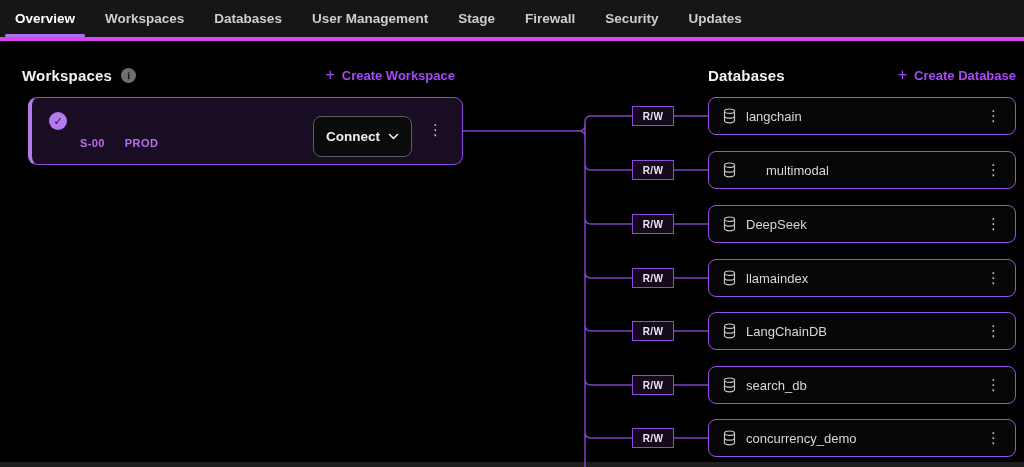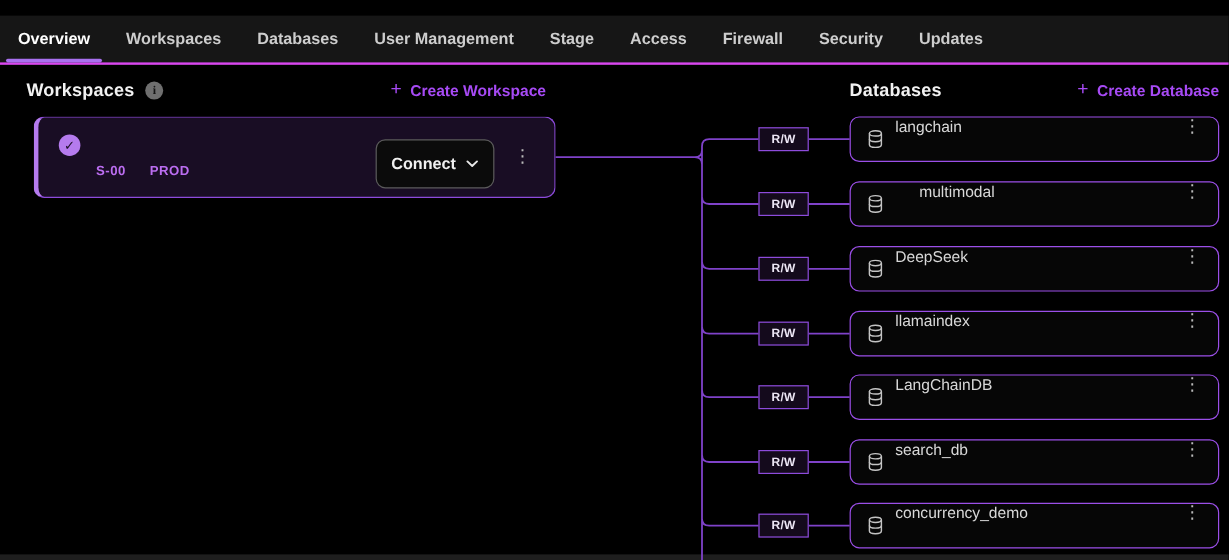--- a/index.html
+++ b/index.html
@@ -2,21 +2,21 @@
 <html><head>
 <meta charset="utf-8">
 <style>
   * { margin: 0; padding: 0; box-sizing: border-box; }
   html, body { width: 1024px; height: 467px; background: #000; overflow: hidden;
     font-family: "Liberation Sans", "DejaVu Sans", sans-serif; }
   .stage { position: relative; width: 1024px; height: 467px; background: #000; }
 
   
   .topnav { position: absolute; top: 0; left: 0; width: 1024px; height: 41px;
-    background: #161616; border-bottom: 2px solid #d946ef; display: flex; align-items: stretch; margin-top: 13px; }
+    background: #161616; border-bottom: 4px solid #d946ef; display: flex; align-items: stretch; }
   .tab { position: relative; display: flex; align-items: center; padding: 0 15px;
     font-size: 13.5px; font-weight: 600; color: #cdcdcd; cursor: pointer; white-space: nowrap; }
   .tab.active { color: #ffffff; font-weight: 700; }
   .tab .underline { position: absolute; left: 5px; right: 5px; bottom: 0; height: 3px;
     background: #a970f0; border-radius: 2px; }
 
   
   .sect-head { position: absolute; top: 62px; height: 26px; display: flex;
     align-items: center; justify-content: space-between; z-index: 3; }
   .sect-head.ws { left: 22px; width: 433px; }
@@ -47,21 +47,21 @@
     background: #0b0b0b; border: 1px solid #5c5c5c; border-radius: 8px; display: flex;
     align-items: center; gap: 8px; color: #f0f0f0; font-size: 13.5px; font-weight: 700;
     cursor: pointer; }
   .kebab { color: #b9b9b9; font-size: 15px; line-height: 1; cursor: pointer;
     font-family: "DejaVu Sans", sans-serif; }
   .ws-card .kebab { position: absolute; right: 19px; top: 25px; }
 
   
   .db-card { position: absolute; left: 708px; width: 308px; height: 38px;
     background: #060606; border: 1.5px solid #9b4fe8; border-radius: 8px;
-    display: flex; padding: 0 14px; z-index: 2; }
+    display: flex; align-items: center; padding: 0 14px; z-index: 2; }
   .db-icon { display: flex; align-items: center; }
   .db-name { margin-left: 10px; font-size: 13px; color: #d8d8d8; }
   .db-card .kebab { margin-left: auto; }
 
   
   .rw-badge { position: absolute; left: 632px; width: 42px; height: 20px;
     background: #140a1c; border: 1.5px solid #8d4bdb; border-radius: 0;
     color: #ece6f4; font-size: 10px; font-weight: 700; display: flex;
     align-items: center; justify-content: center; z-index: 2; letter-spacing: 0.3px; }
 
@@ -83,23 +83,20 @@
           <span>Workspaces</span>
         </div>
         <div class="tab">
           <span>Databases</span>
         </div>
         <div class="tab">
           <span>User Management</span>
         </div>
         <div class="tab">
           <span>Stage</span>
-        </div>
-        <div class="tab">
-          <span>Access</span>
         </div>
         <div class="tab">
           <span>Firewall</span>
         </div>
         <div class="tab">
           <span>Security</span>
         </div>
         <div class="tab">
           <span>Updates</span>
         </div>

